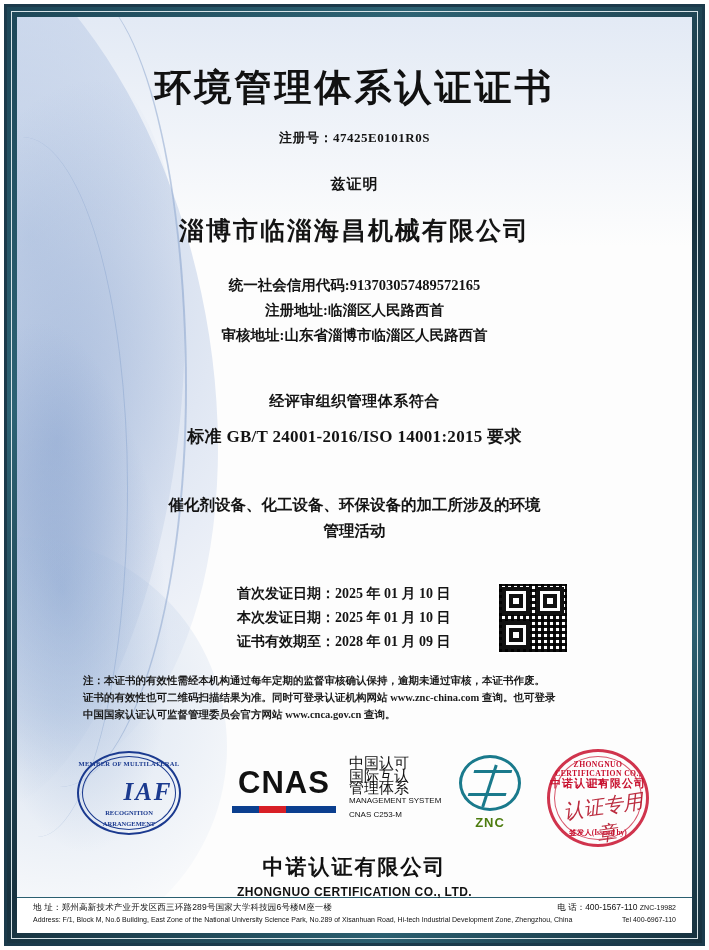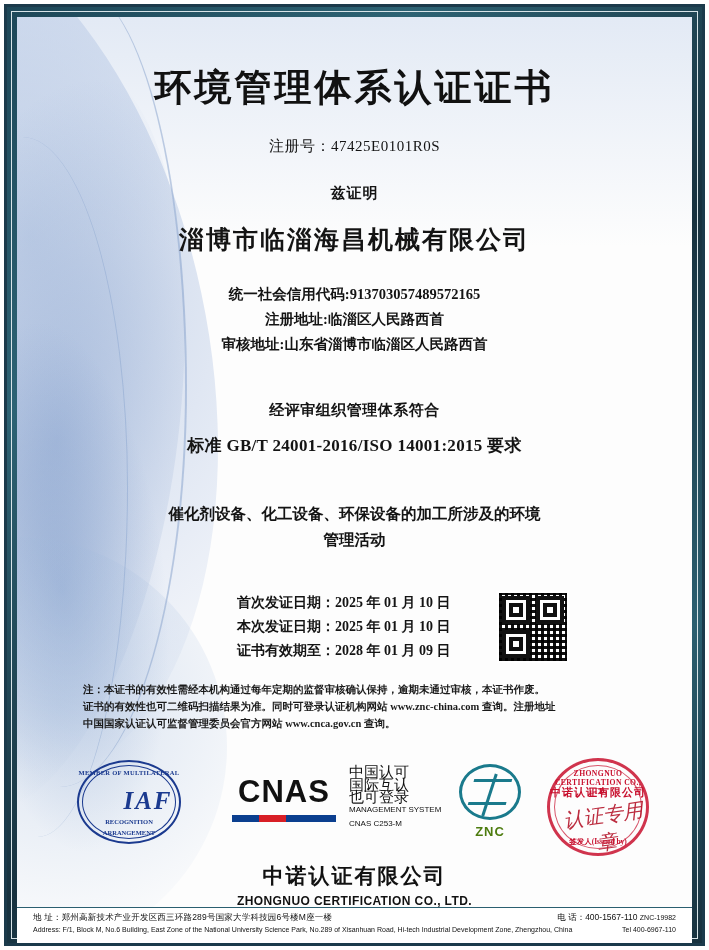--- a/index.html
+++ b/index.html
@@ -108,23 +108,23 @@
   .cert-title {
     margin-top: 46px;
     font-family: "Liberation Serif", serif;
     font-size: 37px;
     font-weight: bold;
     letter-spacing: 3px;
     color: #111;
   }
 
   .reg-no {
-    margin-top: 24px;
-    font-size: 15px;
-    font-weight: normal;
+    margin-top: 16px;
+    font-size: 13px;
+    font-weight: bold;
     letter-spacing: 0.5px;
   }
 
   .hereby {
     margin-top: 28px;
     font-size: 15px;
     font-weight: bold;
     letter-spacing: 1px;
   }
 
@@ -433,21 +433,21 @@
     font-size: 12px;
     font-weight: bold;
     letter-spacing: 0.4px;
     color: #111;
     font-family: "Liberation Sans", sans-serif;
   }
 
   
   .footer {
     position: absolute;
-    left: 17px; right: 17px; bottom: 7px;
+    left: 17px; right: 17px; bottom: 17px;
     height: 36px;
     border-top: 1px solid #2b5f70;
     background: #ffffff;
     box-sizing: border-box;
     padding: 4px 16px 0 16px;
     font-family: "Liberation Sans", sans-serif;
   }
   .footer .row1 {
     display: flex;
     justify-content: space-between;
@@ -528,21 +528,21 @@
             <span>证书有效期至：</span><span>2028 年 01 月 09 日</span>
           </div>
         </div>
         <div class="qr">
           <div class="qr-bl"></div>
         </div>
       </div>
 
       <div class="notes">
         <div>注：本证书的有效性需经本机构通过每年定期的监督审核确认保持，逾期未通过审核，本证书作废。</div>
-        <div>证书的有效性也可二维码扫描结果为准。同时可登录认证机构网站 www.znc-china.com 查询。注册地址</div>
+        <div>证书的有效性也可二维码扫描结果为准。同时可登录认证机构网站 www.znc-china.com 查询。也可登录</div>
         <div>中国国家认证认可监督管理委员会官方网站 www.cnca.gov.cn 查询。</div>
       </div>
 
       <div class="logos">
 
         <div class="iaf">
           <div class="oval"></div>
           <div class="oval2"></div>
           <div class="top-text">MEMBER OF MULTILATERAL</div>
           <div class="letters">IAF</div>
@@ -551,21 +551,21 @@
         </div>
 
         <div class="cnas">
           <div class="word">CNAS</div>
           <div class="bar"></div>
         </div>
 
         <div class="cnas-text">
           <div class="cn">中国认可</div>
           <div class="cn">国际互认</div>
-          <div class="cn">也可登录</div>
+          <div class="cn">管理体系</div>
           <div class="en">MANAGEMENT SYSTEM</div>
           <div class="code">CNAS C253-M</div>
         </div>
 
         <div class="znc">
           <div class="mark"></div>
           <div class="label">ZNC</div>
         </div>
 
         <div class="stamp">

